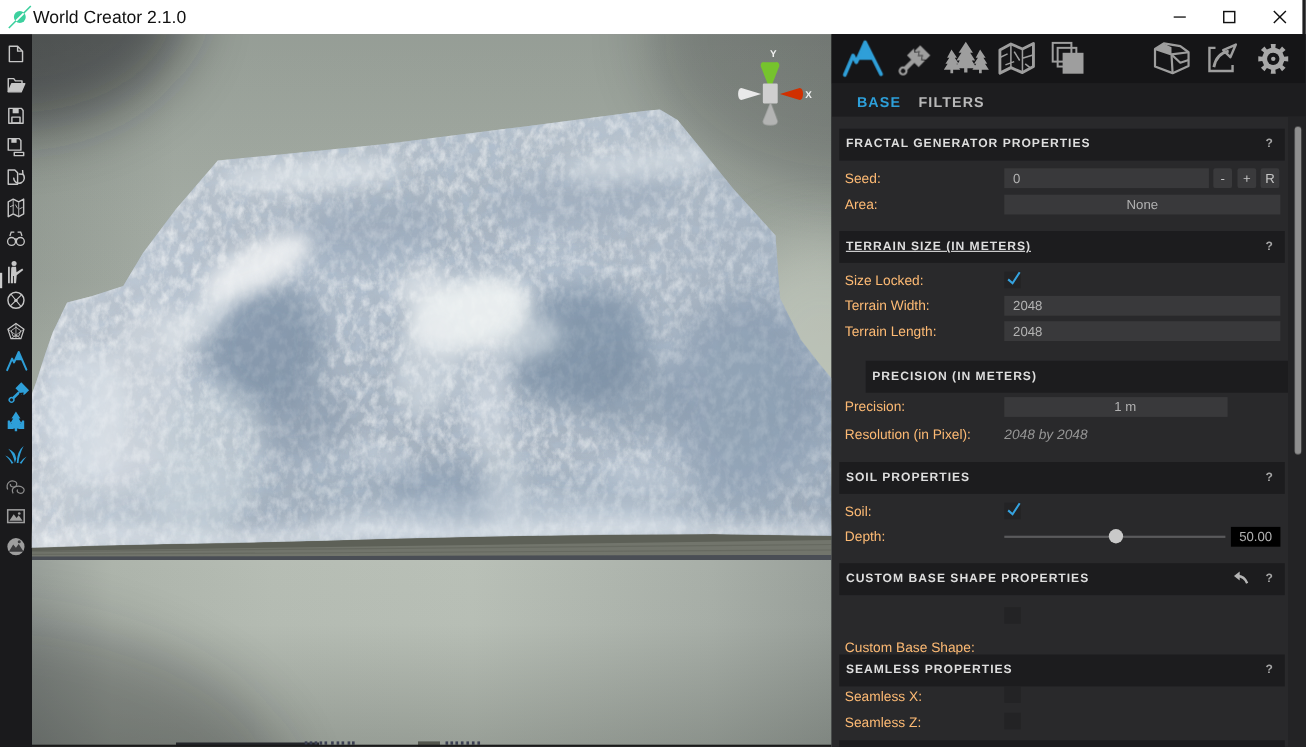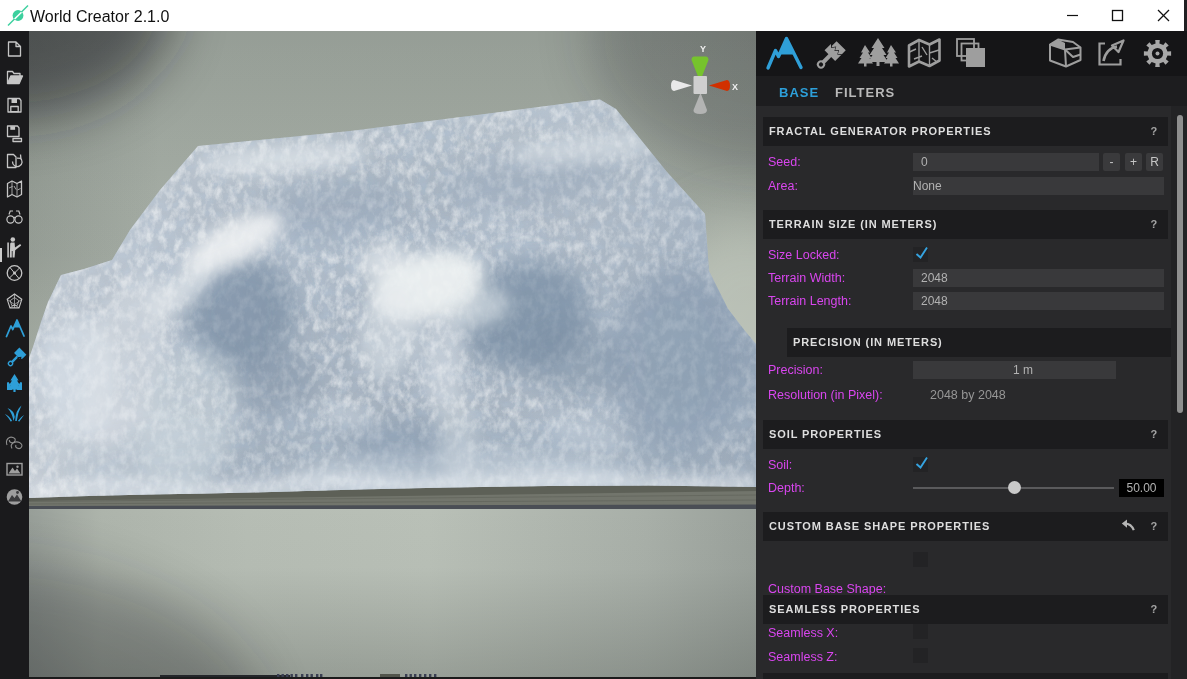--- a/index.html
+++ b/index.html
@@ -12,21 +12,21 @@
   #sidebar { position:absolute; left:0; top:31px; width:29px; height:648px; background:#1a1a1c; }
   
   #viewport { position:absolute; left:29px; top:31px; width:727px; height:648px; }
   
   #panel { position:absolute; left:756px; top:31px; width:431px; height:648px; background:#29292b; overflow:hidden;padding-left:21px; }
   #ptoolbar { position:absolute; left:0; top:0; width:431px; height:45px; background:#151517; }
   #ptabs { position:absolute; left:0; top:45px; width:431px; height:30px; background:#1d1d1f; }
   #ptabs .tab { position:absolute; top:9px; font-size:13px; font-weight:bold; letter-spacing:1px; }
   .phead { position:absolute; left:7px; width:405px; height:29px; background:#1c1c1e; color:#dedede; font-size:11px; font-weight:bold; letter-spacing:0.9px; line-height:29px; padding-left:6px; }
   .phead .q { position:absolute; right:10px; top:0; color:#a5a5a5; font-weight:bold; }
-  .plabel { position:absolute; left:12px; height:18px; line-height:18px; font-size:12.5px; color:#d946ef; }
+  .plabel { position:absolute; left:12px; height:18px; line-height:18px; font-size:12.5px; color:#fdba74; }
   .pinput { position:absolute; left:157px; height:18px; background:#39393b; color:#b2b2b2; font-size:12px; line-height:18px; }
   .pbtn { position:absolute; height:18px; width:17px; background:#3a3a3c; color:#c6c6c6; font-size:12px; line-height:18px; text-align:center; border-radius:2px; }
   .pcheck { position:absolute; left:157px; width:15px; height:15px; background:#232325; }
   #scrollbar { position:absolute; left:415px; top:75px; width:16px; height:573px; background:#232325; }
   #sthumb { position:absolute; left:6px; top:9px; width:6px; height:298px; background:#8f8f8f; border-radius:3px; }
 </style>
 </head>
 <body>
   <div id="viewport">
   <svg width="727" height="648" viewBox="0 0 727 648">
@@ -338,39 +338,39 @@
       <div class="tab" style="left:79px; color:#b9b9b9;">FILTERS</div>
     </div>
 
     <div class="phead" style="top:86px;">FRACTAL GENERATOR PROPERTIES<span class="q">?</span></div>
     <div class="plabel" style="top:122px;">Seed:</div>
     <div class="pinput" style="top:122px; width:186px; padding-left:8px;">0</div>
     <div class="pbtn" style="top:122px; left:347px;">-</div>
     <div class="pbtn" style="top:122px; left:369px;">+</div>
     <div class="pbtn" style="top:122px; left:390px;">R</div>
     <div class="plabel" style="top:146px;">Area:</div>
-    <div class="pinput" style="top:146px; width:251px; text-align:left;">None</div>
-
-    <div class="phead" style="top:179px;">TERRAIN SIZE (IN METERS)<span class="q">?</span></div>
+    <div class="pinput" style="top:146px; width:251px; text-align:center;">None</div>
+
+    <div class="phead" style="top:179px;text-decoration:underline;">TERRAIN SIZE (IN METERS)<span class="q">?</span></div>
     <div class="plabel" style="top:215px;">Size Locked:</div>
     <div class="pcheck" style="top:216px;">
       <svg width="16" height="16" viewBox="0 0 16 16" style="position:absolute;left:1px;top:-2px">
         <path d="M2.5 9 L6.5 12.5 L13 2.5" fill="none" stroke="#35a3e0" stroke-width="1.9"></path>
       </svg>
     </div>
     <div class="plabel" style="top:238px;">Terrain Width:</div>
     <div class="pinput" style="top:238px; width:251px; padding-left:8px;">2048</div>
     <div class="plabel" style="top:261px;">Terrain Length:</div>
     <div class="pinput" style="top:261px; width:251px; padding-left:8px;">2048</div>
 
     <div class="phead" style="top:297px;margin-left:24px;">PRECISION (IN METERS)<span class="q">?</span></div>
     <div class="plabel" style="top:330px;">Precision:</div>
     <div class="pinput" style="top:330px; width:203px; text-align:center; text-indent:17px;">1 m</div>
     <div class="plabel" style="top:355px;">Resolution (in Pixel):</div>
-    <div class="plabel" style="top:355px; left:174px; color:#969696;">2048 by 2048</div>
+    <div class="plabel" style="top:355px; left:157px; color:#969696;font-style:italic;">2048 by 2048</div>
 
     <div class="phead" style="top:389px;">SOIL PROPERTIES<span class="q">?</span></div>
     <div class="plabel" style="top:425px;">Soil:</div>
     <div class="pcheck" style="top:426px;">
       <svg width="16" height="16" viewBox="0 0 16 16" style="position:absolute;left:1px;top:-2px">
         <path d="M2.5 9 L6.5 12.5 L13 2.5" fill="none" stroke="#35a3e0" stroke-width="1.9"></path>
       </svg>
     </div>
     <div class="plabel" style="top:448px;">Depth:</div>
     <div style="position:absolute; left:157px; top:456px; width:201px; height:2px; background:#5a5a5c;"></div>

